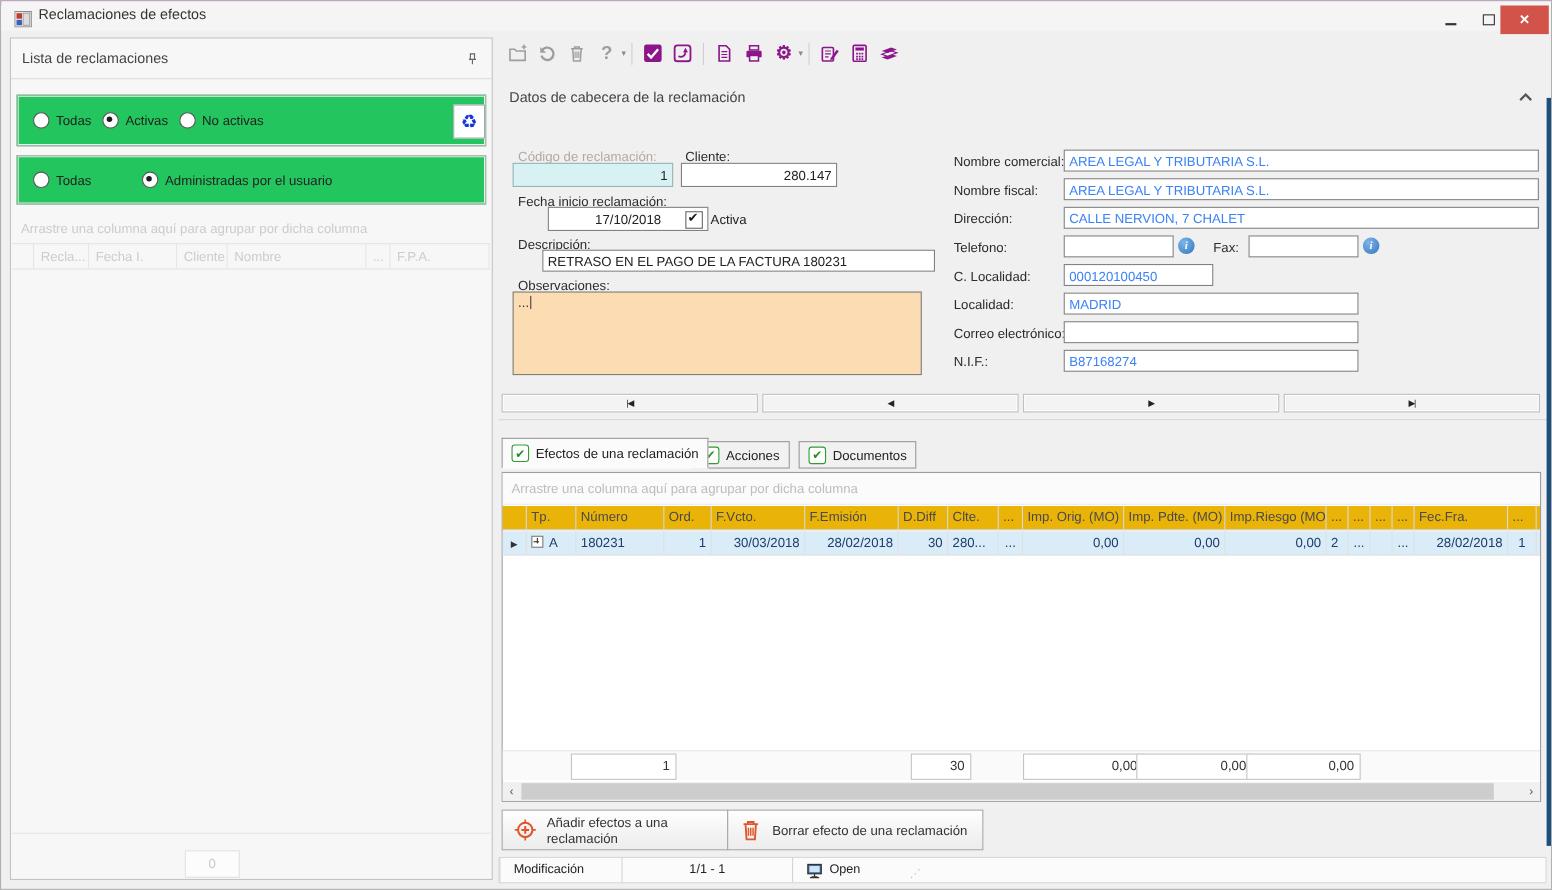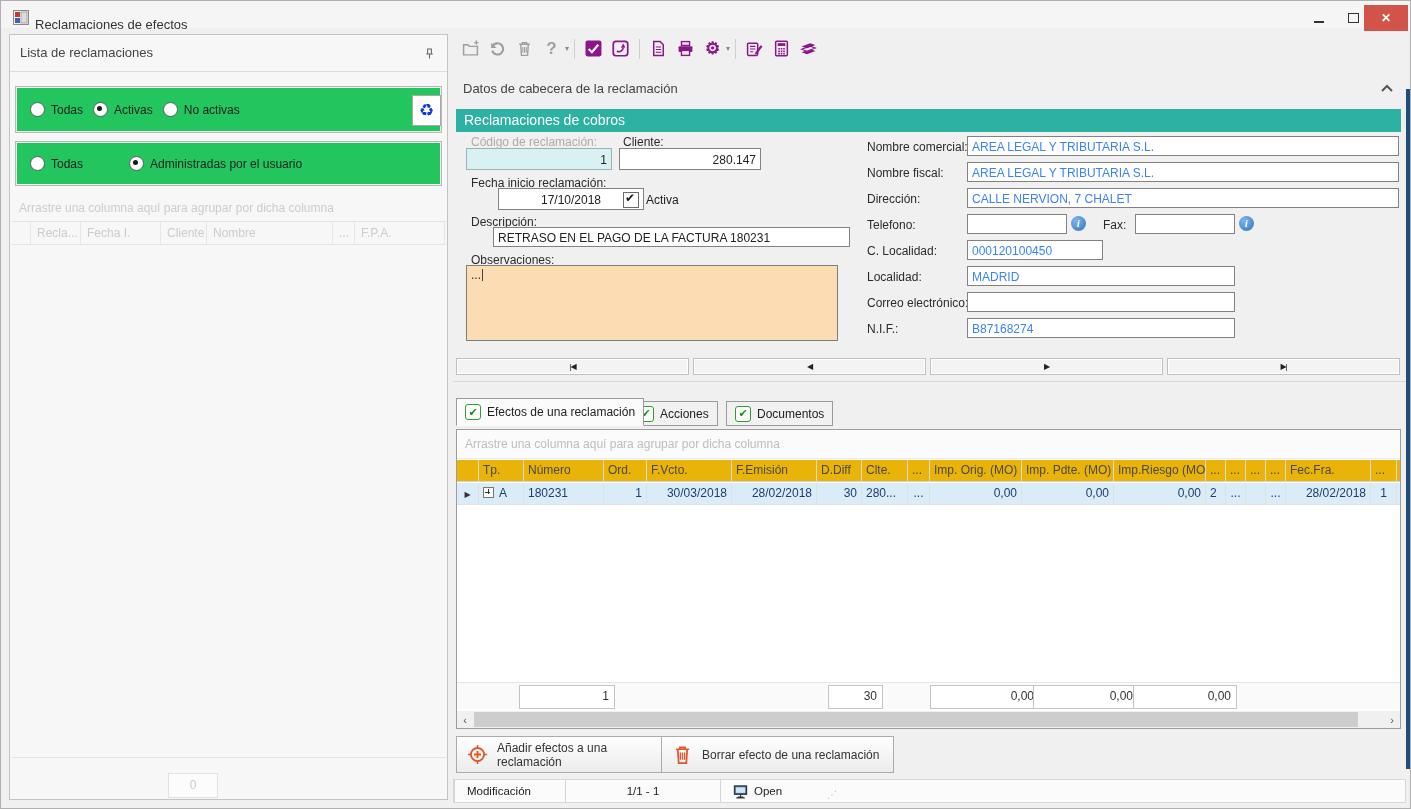--- a/index.html
+++ b/index.html
@@ -5,21 +5,21 @@
   html,body{margin:0;padding:0;background:#d8d8d8;}
   .screen{position:relative;width:1411px;height:809px;background:#f0f0f0;
     font-family:"Liberation Sans",sans-serif;font-size:12px;color:#222;
     overflow:hidden;border:1px solid #b0b0b0;box-sizing:border-box;}
   .abs{position:absolute;box-sizing:border-box;}
 
   
   .magenta-strip{left:0;top:0;width:100%;height:4px;background:#ee00ee;}
   .titlebar{left:0;top:4;width:100%;height:27px;background:#f5f5f5;}
   .win-icon{left:12px;top:9px;width:16px;height:15px;}
-  .title-text{left:34px;top:16px;font-size:13px;color:#333;}
+  .title-text{left:34px;top:4px;font-size:13px;color:#333;}
   .wbtn{top:4px;height:26px;display:flex;align-items:center;justify-content:center;color:#333;cursor:default;}
   .wbtn.min{right:76px;width:30px;}
   .wbtn.max{right:42px;width:30px;}
   .wbtn.close{right:2px;width:44px;background:#d15349;color:#fff;font-size:12px;}
   .wbtn.min::after{content:"";width:10px;height:2px;background:#333;margin-top:8px;}
   .wbtn.max::after{content:"";width:9px;height:8px;border:1.5px solid #333;}
   .wbtn.close::after{content:"✕";font-weight:bold;}
 
   
   .left-panel{left:8px;top:33px;width:439px;height:766px;background:#f7f7f7;border:1px solid #c3c3c3;}
@@ -291,21 +291,20 @@
         </span>
       </span>
     </div>
 
   <span class="abs section-title">Datos de cabecera de la reclamación</span>
   <span class="abs collapse-btn">
     <svg width="14" height="9" viewBox="0 0 14 9">
         <path d="M2 7l5-5 5 5" fill="none" stroke="#555" stroke-width="2"></path>
       </svg>
   </span>
-  <div class="abs banner">Reclamaciones de cobros</div>
 
   <span class="abs flabel disabled" style="left:470px;top:134px;">Código de reclamación:</span>
   <div class="abs field cyan right" style="left:465px;top:147px;width:146px;height:22px;line-height:22px;">1</div>
   <span class="abs flabel" style="left:622px;top:134px;">Cliente:</span>
   <div class="abs field right" style="left:618px;top:147px;width:142px;height:22px;line-height:22px;">280.147</div>
 
   <span class="abs flabel" style="left:470px;top:175px;">Fecha inicio reclamación:</span>
   <div class="abs field center" style="left:465px;top:187px;width:146px;height:22px;line-height:22px;margin-left:32px;">17/10/2018</div>
   <div class="abs checkbox" style="left:622px;top:191px;">
     <span class="cb-box checked"></span>

